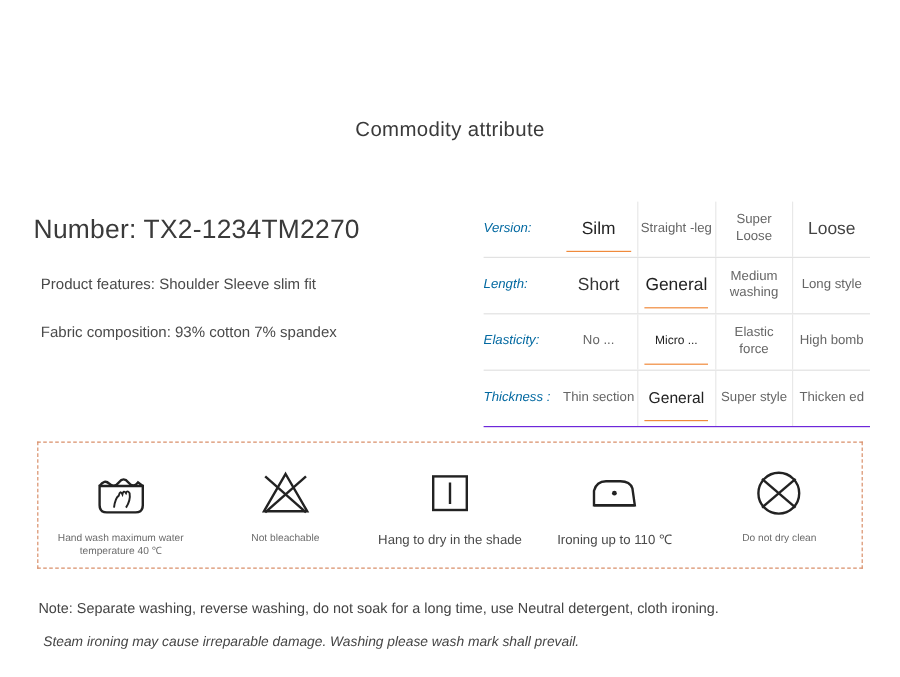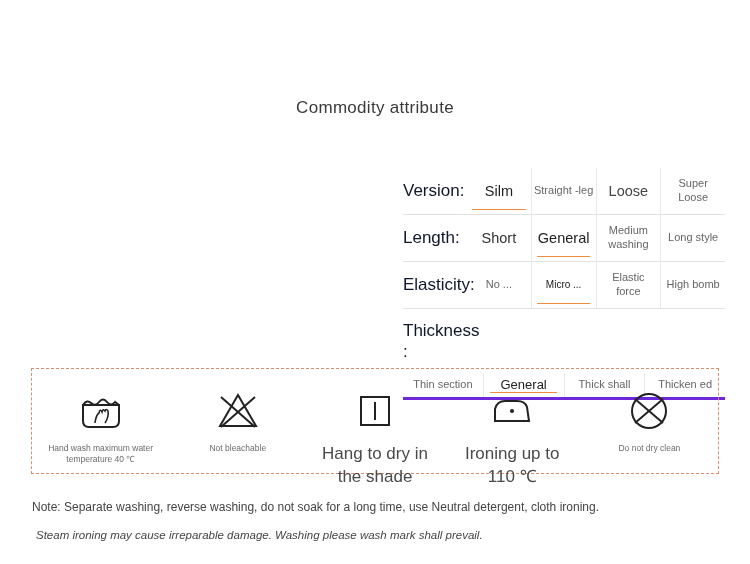--- a/index.html
+++ b/index.html
@@ -68,33 +68,33 @@
     width: 322px;
     border-collapse: collapse;
   }
   .attr-row {
     display: flex;
     align-items: stretch;
     border-bottom: 1px solid #e2e2e2;
     min-height: 46px;
   }
   .attr-row:last-child {
-    border-bottom: 3px solid #6d28d9;
-    flex-direction: column;
+    border-bottom: 1px solid #6d28d9;
   }
   .attr-label {
     width: 64px;
     flex: 0 0 64px;
     display: flex;
     align-items: center;
-    font-size: 17px;
-    color: #0f172a;
+    font-size: 11px;
+    color: #0369a1;
     line-height: 1.25;
     padding-right: 4px;
     box-sizing: border-box;
+    font-style: italic;
   }
   .attr-options {
     flex: 1 1 auto;
     display: flex;
     align-items: stretch;
   }
   .opt {
     flex: 1 1 0;
     display: flex;
     align-items: center;
@@ -156,21 +156,21 @@
   }
   .care-caption {
     margin-top: 8px;
     font-size: 8.5px;
     color: #6b6b6b;
     text-align: center;
     line-height: 1.35;
     max-width: 120px;
   }
   .care-caption.big {
-    font-size: 17px;
+    font-size: 11px;
     color: #4a4a4a;
   }
 
   
   .note-1 {
     position: absolute;
     left: 32px;
     top: 500px;
     font-size: 12px;
     color: #444444;
@@ -184,30 +184,35 @@
     font-style: italic;
   }
 </style>
 </head>
 <body>
 
 <div class="page">
 
   <div class="title">Commodity attribute</div>
 
+  <div class="left-col">
+    <div class="number-line">Number: TX2-1234TM2270</div>
+    <div class="feature-line">Product features: Shoulder Sleeve slim fit</div>
+    <div class="fabric-line">Fabric composition: 93% cotton 7% spandex</div>
+  </div>
 
   <div class="attr-table">
 
     <div class="attr-row">
       <div class="attr-label">Version:</div>
       <div class="attr-options">
         <div class="opt selected underline">Silm</div>
         <div class="opt sep-left">Straight -leg</div>
+        <div class="opt sep-left">Super Loose</div>
         <div class="opt sep-left" style="font-size:14.5px;color:#444;">Loose</div>
-        <div class="opt sep-left">Super Loose</div>
       </div>
     </div>
 
     <div class="attr-row">
       <div class="attr-label">Length:</div>
       <div class="attr-options">
         <div class="opt" style="font-size:14.5px;color:#333;">Short</div>
         <div class="opt selected underline sep-left">General</div>
         <div class="opt sep-left">Medium washing</div>
         <div class="opt sep-left">Long style</div>
@@ -222,21 +227,21 @@
         <div class="opt sep-left">Elastic force</div>
         <div class="opt sep-left">High bomb</div>
       </div>
     </div>
 
     <div class="attr-row">
       <div class="attr-label">Thickness :</div>
       <div class="attr-options">
         <div class="opt">Thin section</div>
         <div class="opt selected underline sep-left" style="font-size:13px;">General</div>
-        <div class="opt sep-left">Thick shall</div>
+        <div class="opt sep-left">Super style</div>
         <div class="opt sep-left">Thicken ed</div>
       </div>
     </div>
 
   </div>
 
   <div class="care-band">
     <div class="care-items">
 
       <div class="care-item">

